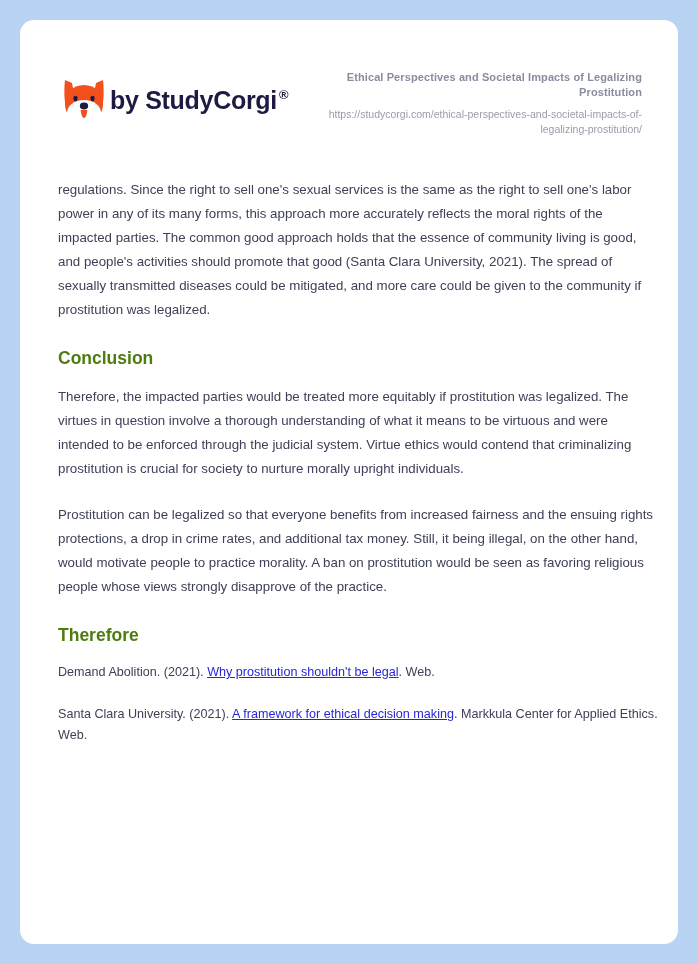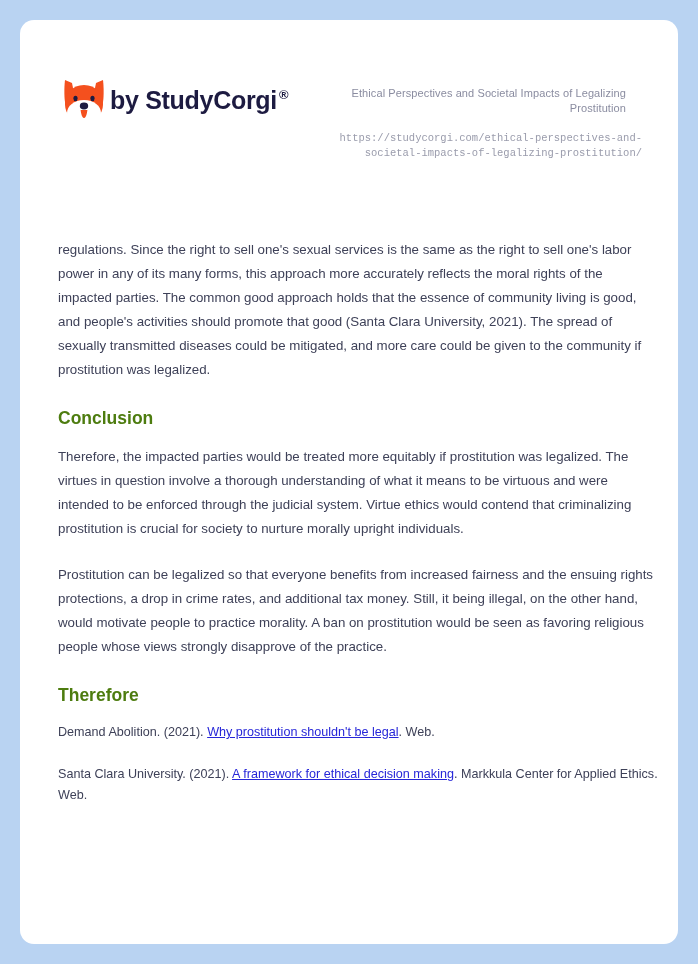--- a/index.html
+++ b/index.html
@@ -70,40 +70,39 @@
     text-align: right;
     flex: 1 1 auto;
     padding-left: 26px;
     padding-top: 2px;
     max-width: 340px;
     margin-left: auto;
   }
 
   .doc-title {
     font-size: 11px;
-    font-weight: normal;
+    font-weight: bold;
     color: #8a8ca0;
     line-height: 1.32;
-    margin: 16px;
+    margin: 0;
     letter-spacing: 0.1px;
   }
 
   .doc-url {
     font-size: 10.5px;
     color: #9a9cac;
     line-height: 1.38;
-    margin: 8px 0 12px 0;
+    margin: 8px 0 0 0;
     word-break: break-word;
-    font-family: Liberation Mono, monospace;
   }
 
   
   .doc-body {
     padding: 0 20px 0 38px;
-    margin-top: 66px;
+    margin-top: 42px;
     box-sizing: border-box;
   }
 
   .para {
     font-size: 13.3px;
     line-height: 24px;
     color: #3e4158;
     margin: 0 0 22px 0;
     text-align: left;
   }

